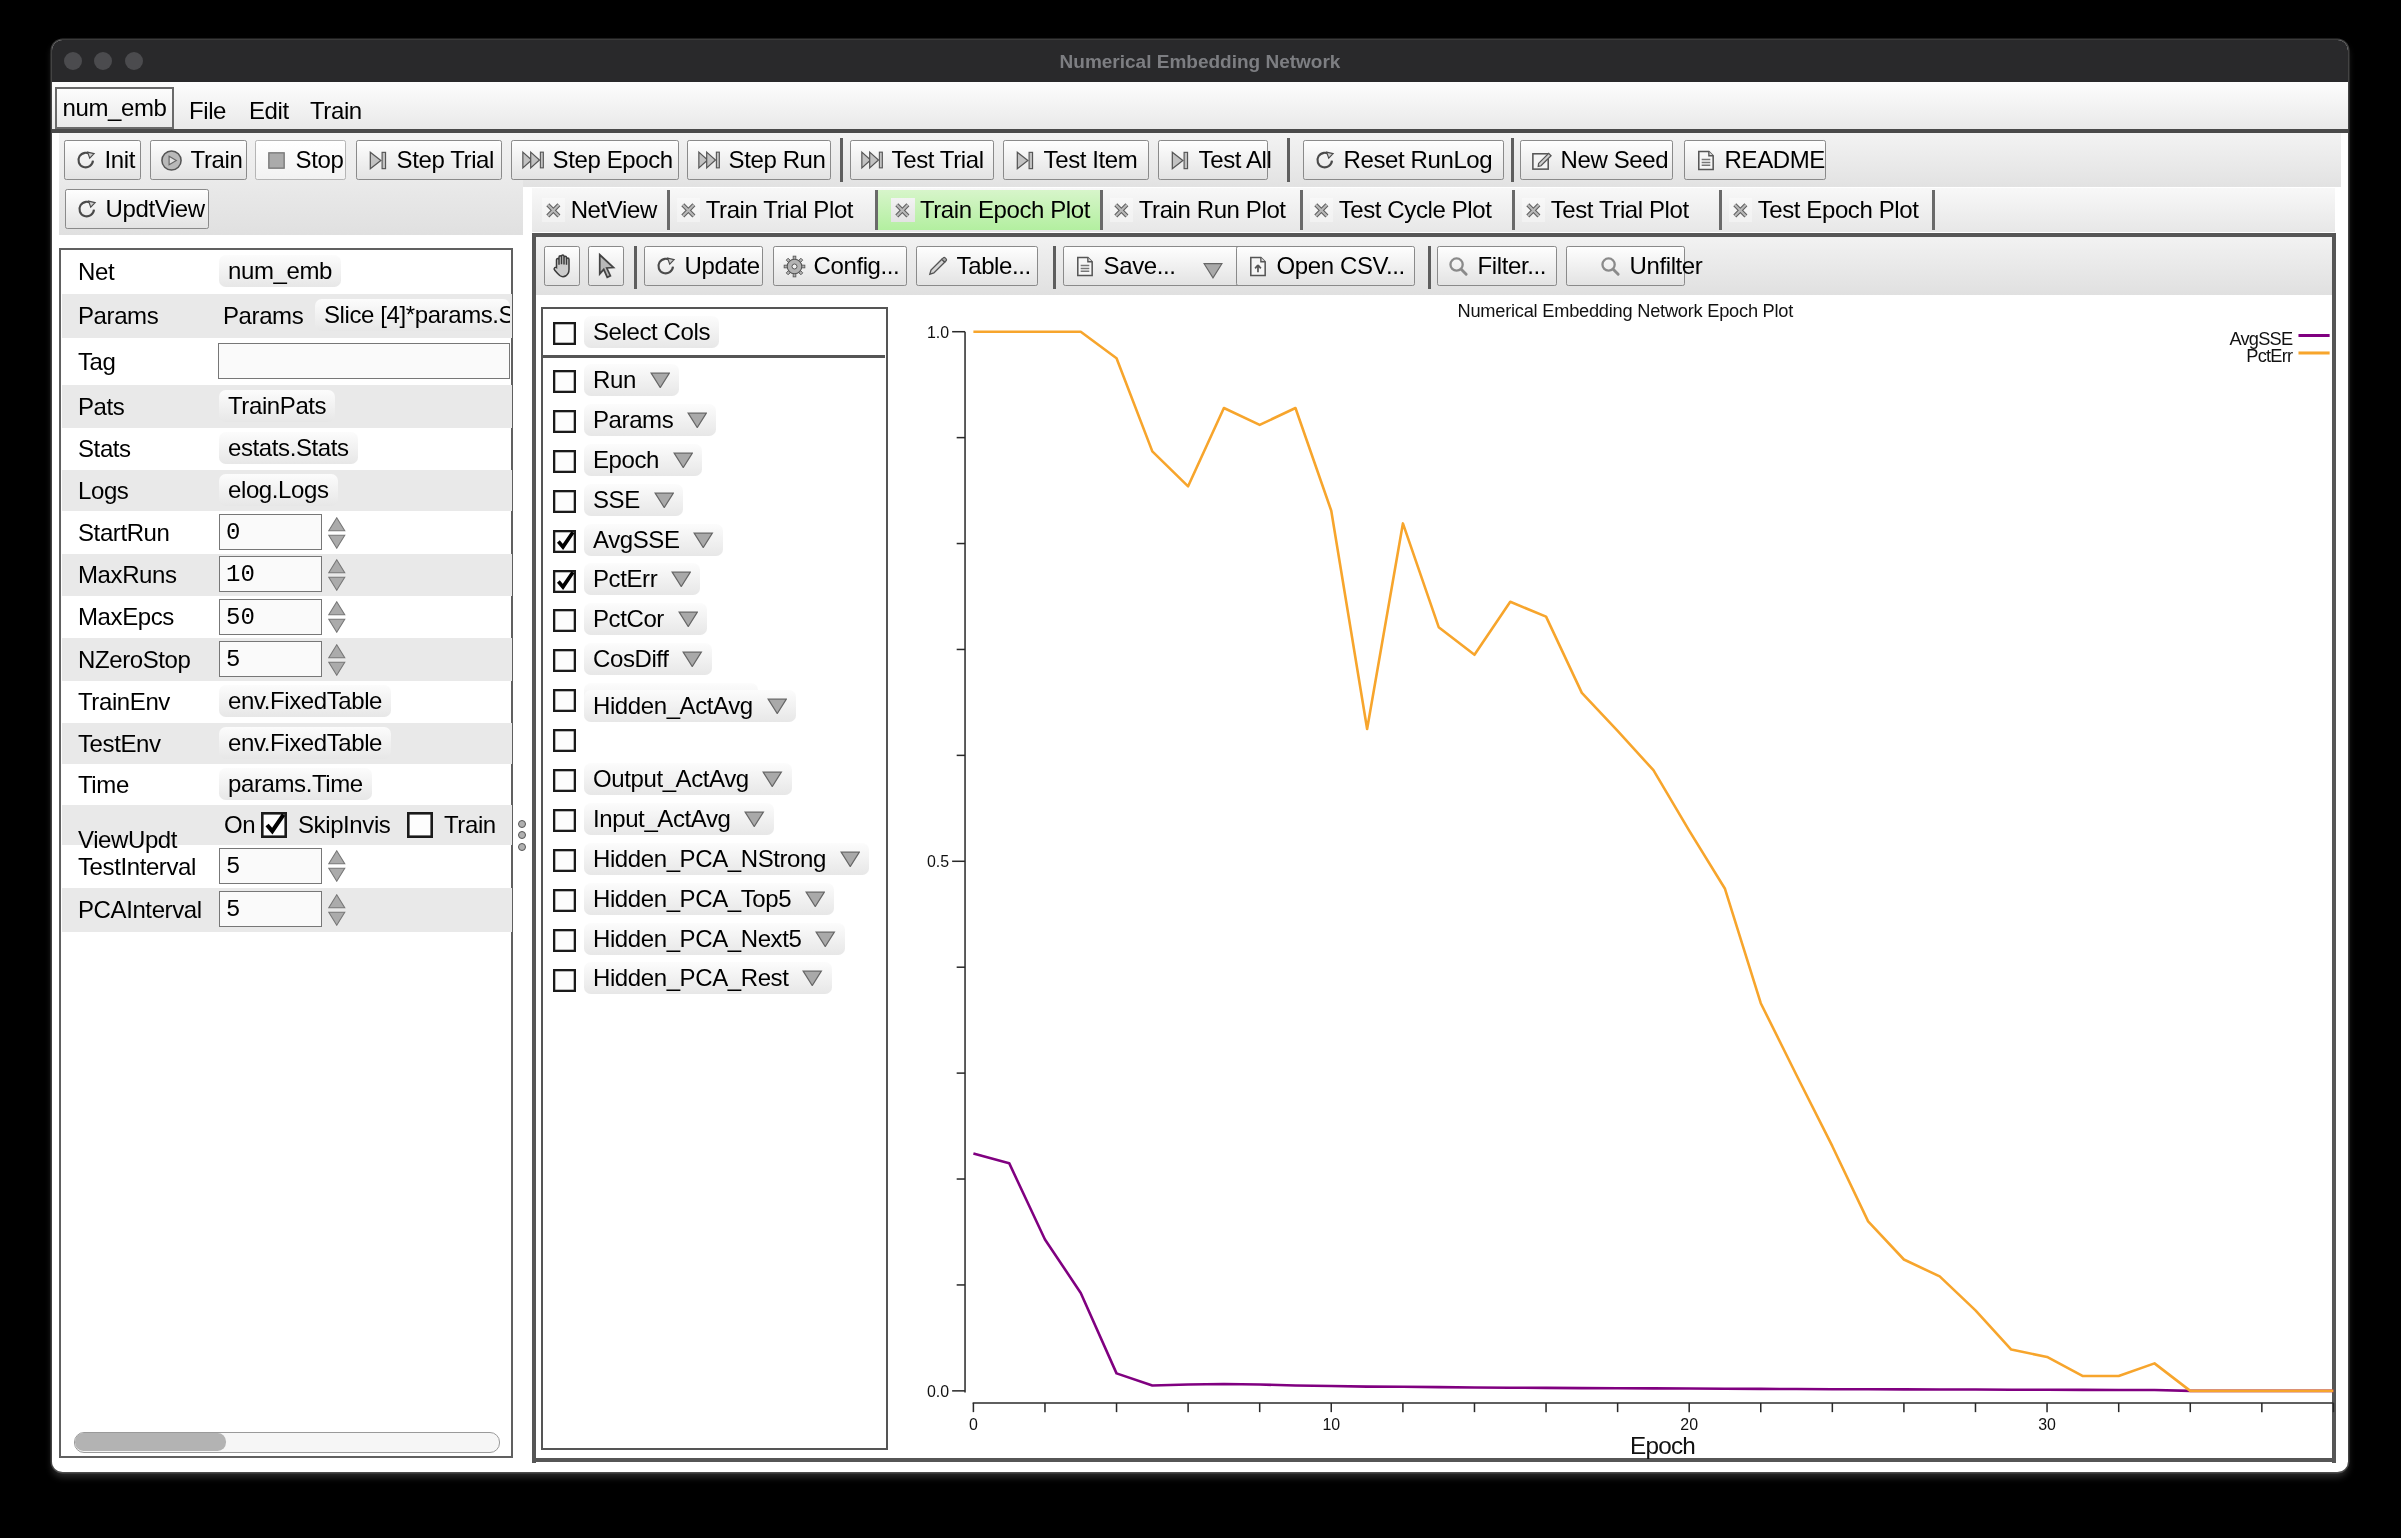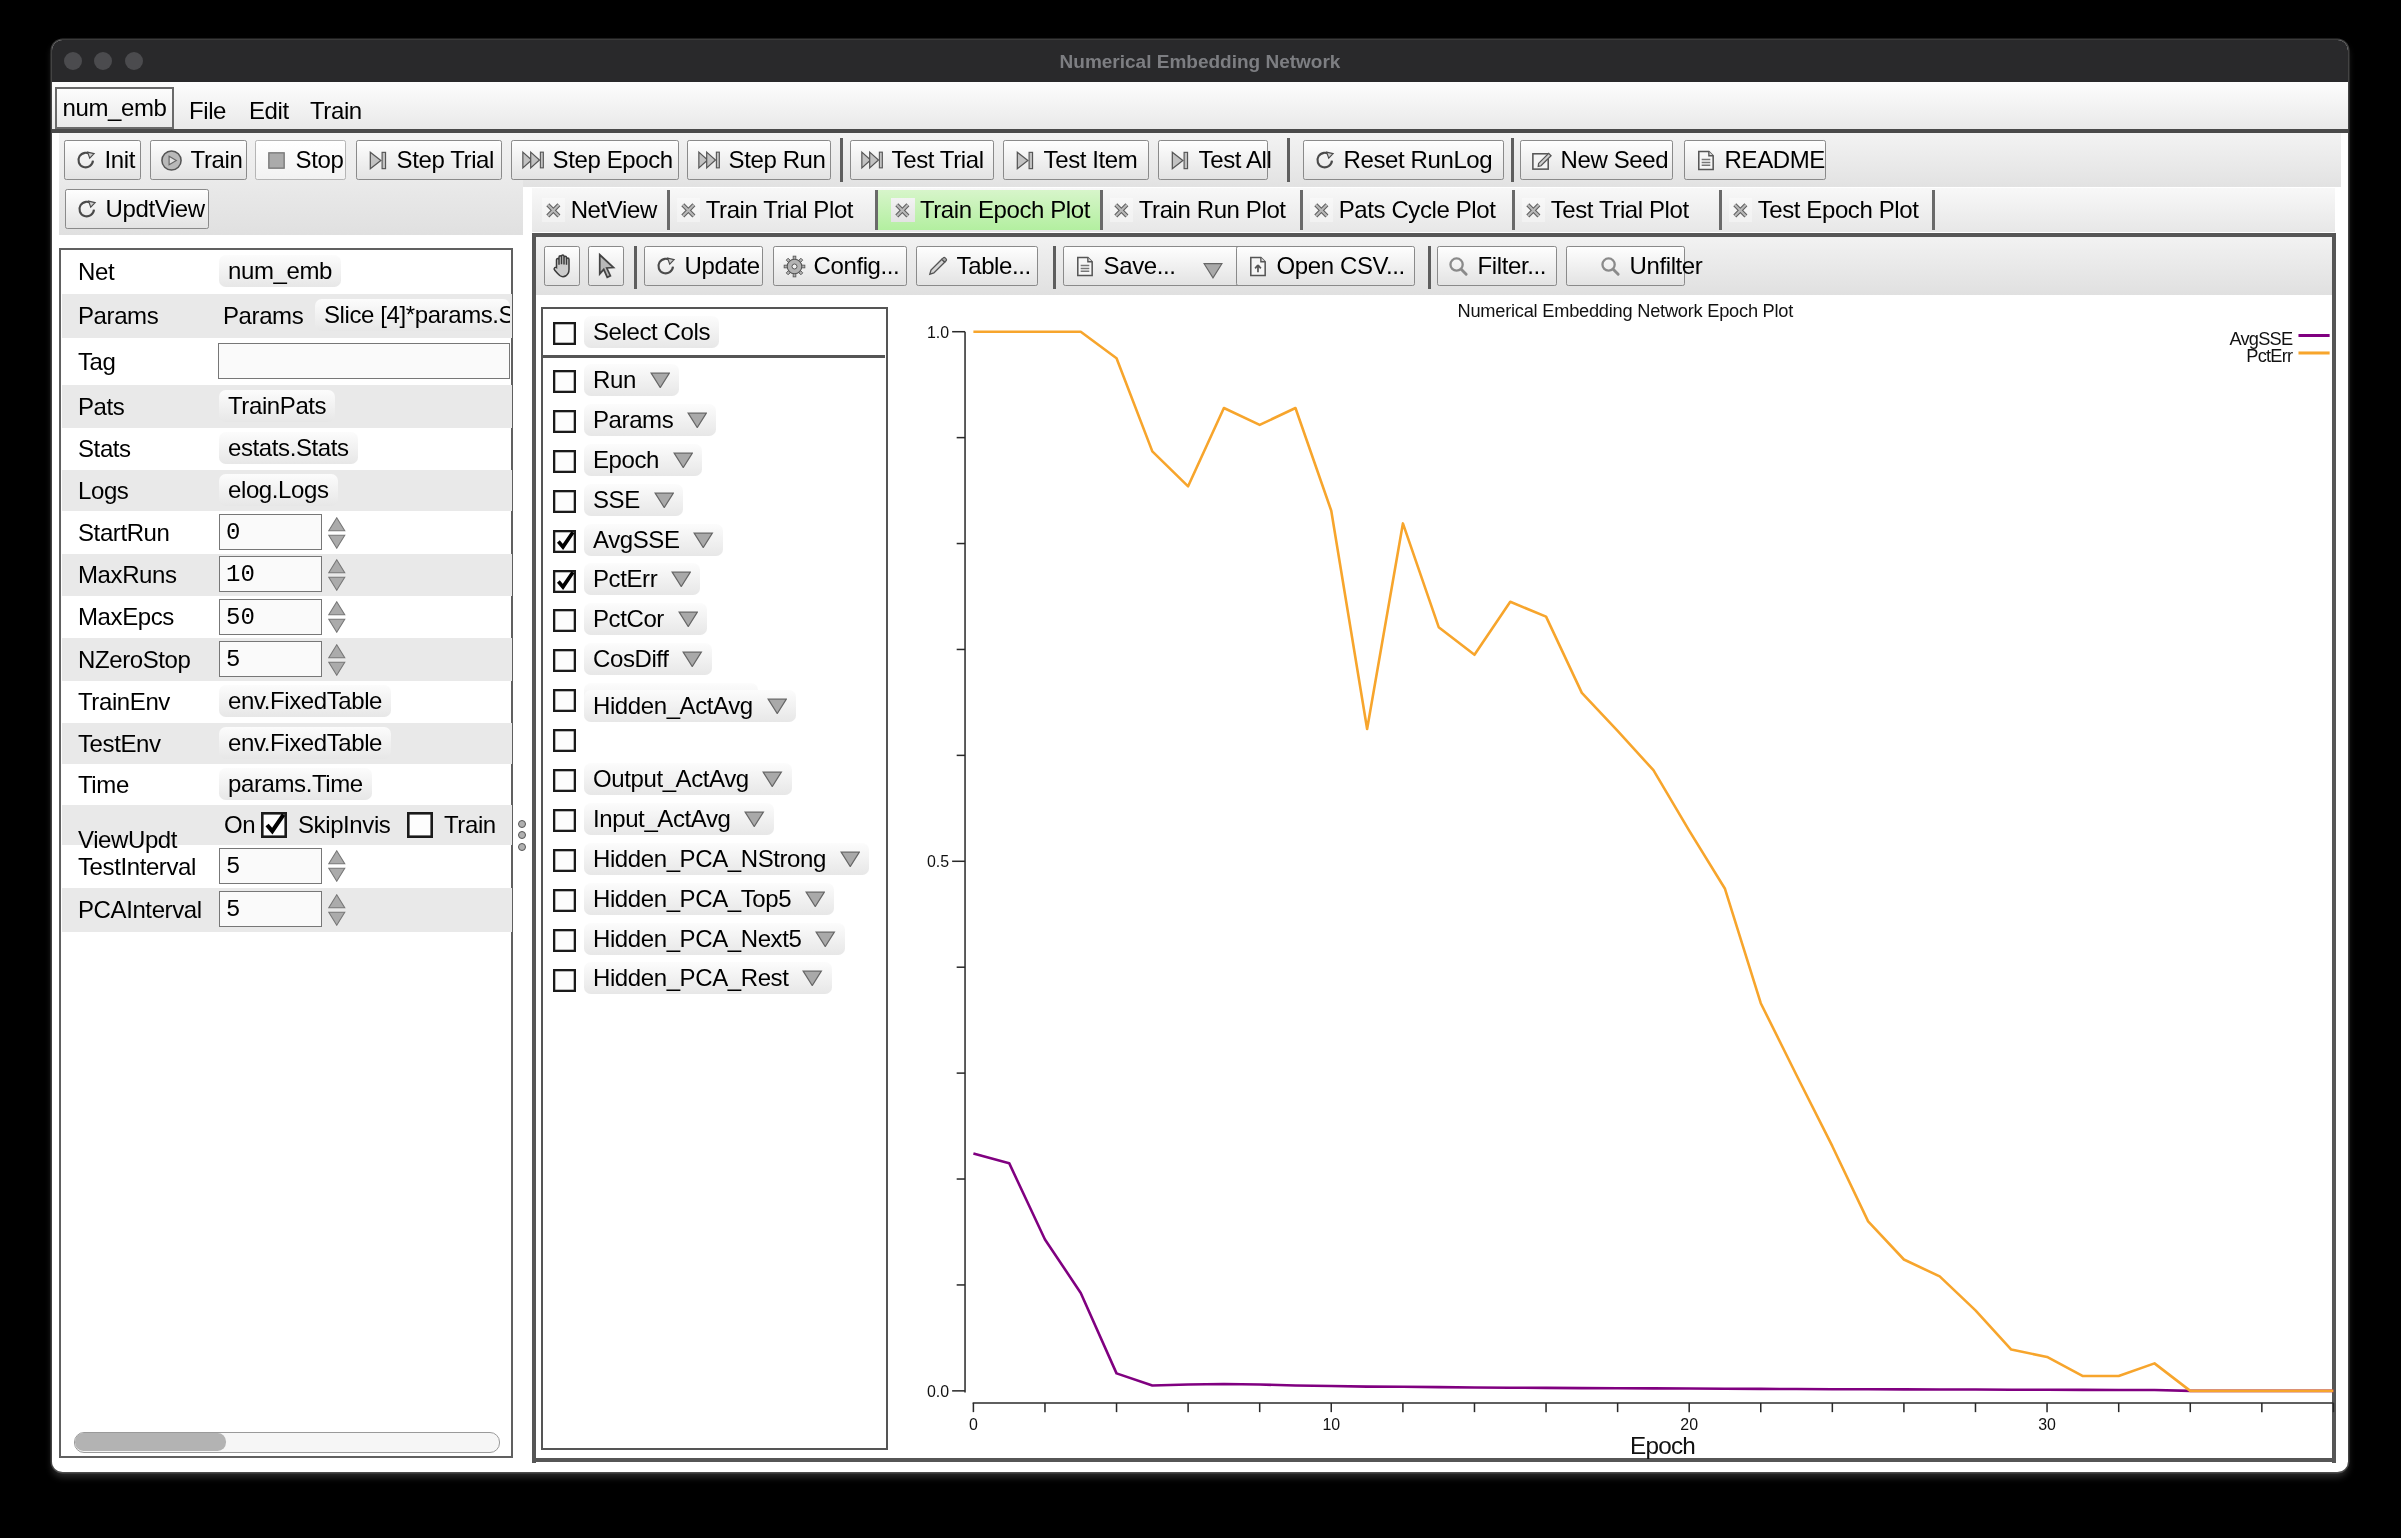--- a/index.html
+++ b/index.html
@@ -157,21 +157,21 @@
     </span>
     <span>Train Run Plot</span>
   </div>
 <div style="position:absolute;left:1303px;top:190px;width:209px;height:40px;display:flex;align-items:center;gap:5.3px;padding-left:6.8px;font-size:24px;letter-spacing:-0.4px;white-space:nowrap;">
     <span style="flex:none;width:23.6px;height:23.6px;display:flex;align-items:center;justify-content:center;background:rgba(255,255,255,0.35);">
       <svg width="16.7" height="16.7" viewBox="0 0 24 24" style="flex:none">
         <path d="M4 4 L20 20 M20 4 L4 20" stroke="#5f5f5f" stroke-width="6"></path>
         <path d="M4 4 L20 20 M20 4 L4 20" stroke="#b8b8b8" stroke-width="3"></path>
       </svg>
     </span>
-    <span>Pats Cycle Plot</span>
+    <span>Test Cycle Plot</span>
   </div>
 <div style="position:absolute;left:1515px;top:190px;width:204px;height:40px;display:flex;align-items:center;gap:5.3px;padding-left:6.8px;font-size:24px;letter-spacing:-0.4px;white-space:nowrap;">
     <span style="flex:none;width:23.6px;height:23.6px;display:flex;align-items:center;justify-content:center;background:rgba(255,255,255,0.35);">
       <svg width="16.7" height="16.7" viewBox="0 0 24 24" style="flex:none">
         <path d="M4 4 L20 20 M20 4 L4 20" stroke="#5f5f5f" stroke-width="6"></path>
         <path d="M4 4 L20 20 M20 4 L4 20" stroke="#b8b8b8" stroke-width="3"></path>
       </svg>
     </span>
     <span>Test Trial Plot</span>
   </div>

